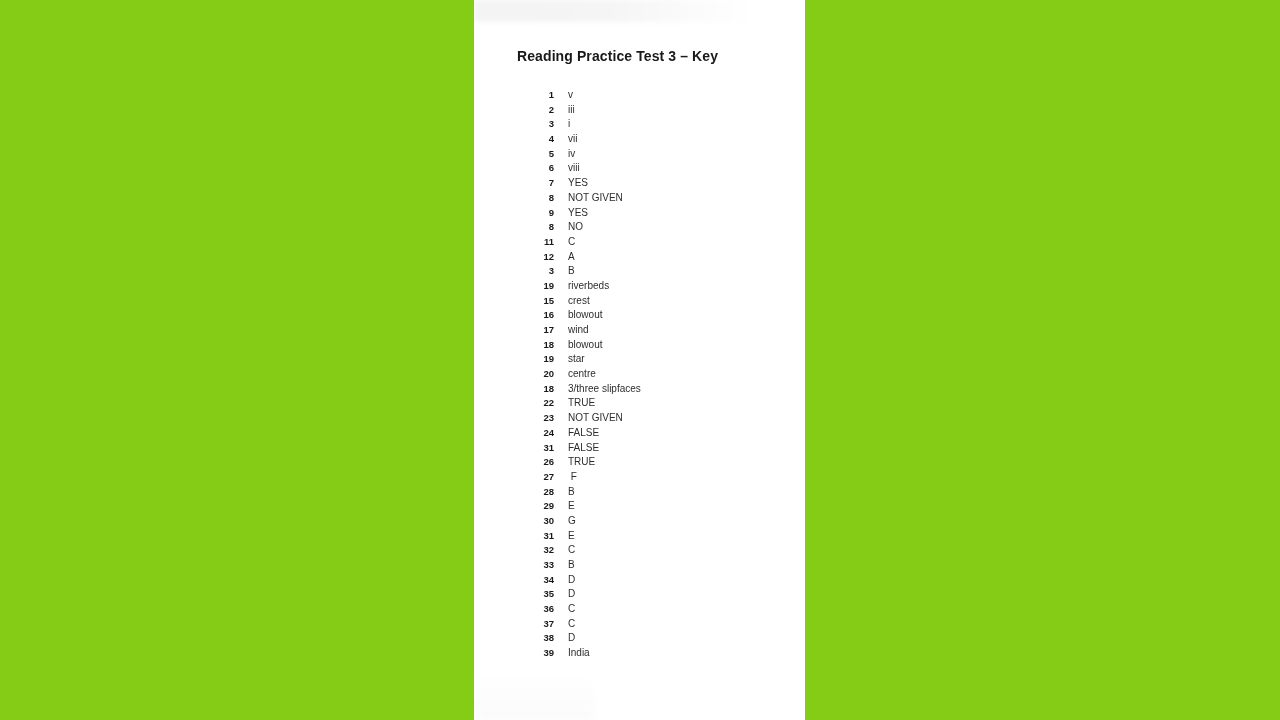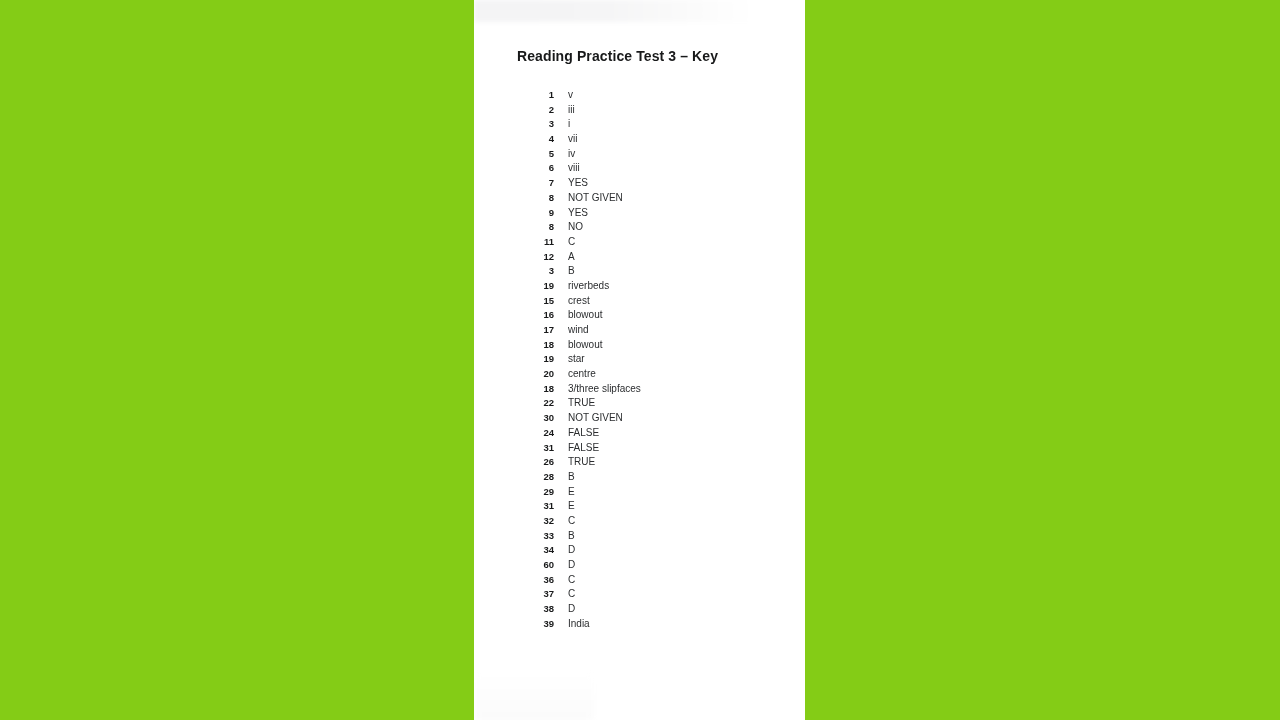--- a/index.html
+++ b/index.html
@@ -212,61 +212,69 @@
           </li>
           <li class="answer-row">
             <span class="answer-num">18</span>
             <span class="answer-val">3/three slipfaces</span>
           </li>
           <li class="answer-row">
             <span class="answer-num">22</span>
             <span class="answer-val">TRUE</span>
           </li>
           <li class="answer-row">
-            <span class="answer-num">30</span>
+            <span class="answer-num">23</span>
             <span class="answer-val">NOT GIVEN</span>
           </li>
           <li class="answer-row">
             <span class="answer-num">24</span>
             <span class="answer-val">FALSE</span>
           </li>
           <li class="answer-row">
             <span class="answer-num">31</span>
             <span class="answer-val">FALSE</span>
           </li>
           <li class="answer-row">
             <span class="answer-num">26</span>
             <span class="answer-val">TRUE</span>
           </li>
           <li class="answer-row">
+            <span class="answer-num">27</span>
+            <span class="answer-val"> F</span>
+          </li>
+          <li class="answer-row">
             <span class="answer-num">28</span>
             <span class="answer-val">B</span>
           </li>
           <li class="answer-row">
             <span class="answer-num">29</span>
             <span class="answer-val">E</span>
           </li>
           <li class="answer-row">
+            <span class="answer-num">30</span>
+            <span class="answer-val">G</span>
+          </li>
+          <li class="answer-row">
             <span class="answer-num">31</span>
             <span class="answer-val">E</span>
           </li>
           <li class="answer-row">
             <span class="answer-num">32</span>
             <span class="answer-val">C</span>
           </li>
           <li class="answer-row">
             <span class="answer-num">33</span>
             <span class="answer-val">B</span>
           </li>
           <li class="answer-row">
             <span class="answer-num">34</span>
             <span class="answer-val">D</span>
           </li>
           <li class="answer-row">
-            <span class="answer-num">60</span>
+            <span class="answer-num">35</span>
             <span class="answer-val">D</span>
           </li>
           <li class="answer-row">
             <span class="answer-num">36</span>
             <span class="answer-val">C</span>
           </li>
           <li class="answer-row">
             <span class="answer-num">37</span>
             <span class="answer-val">C</span>
           </li>

